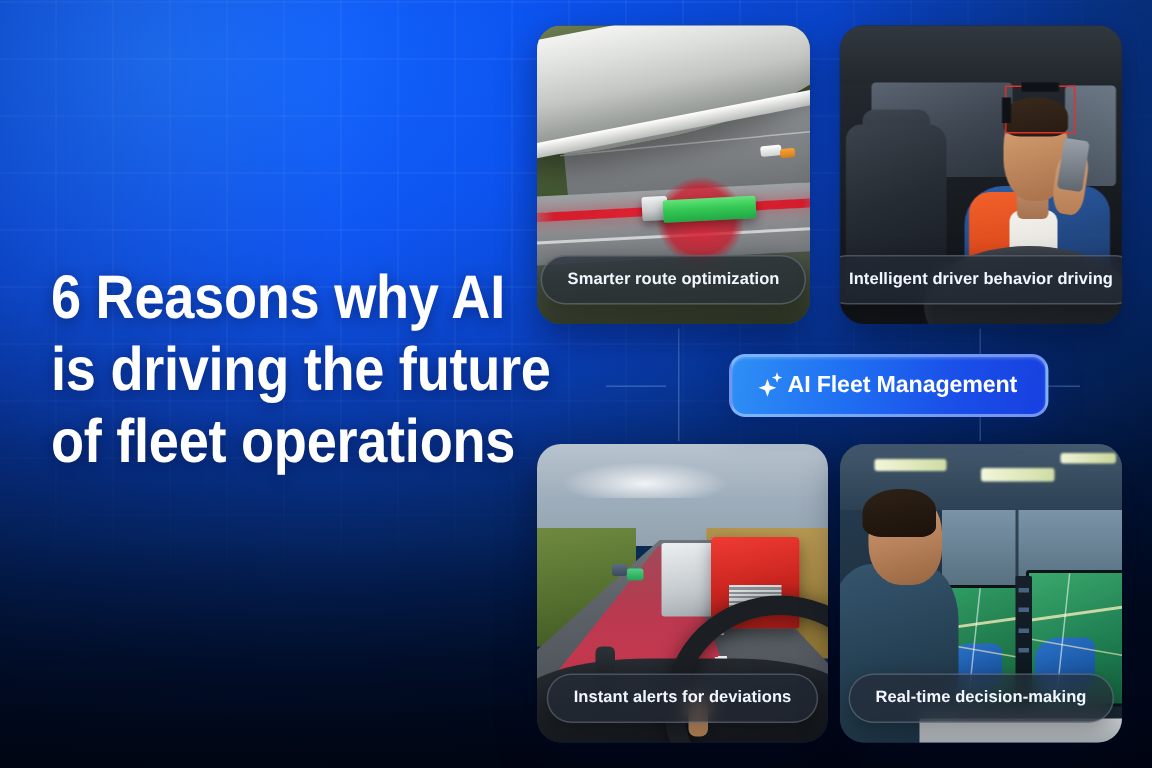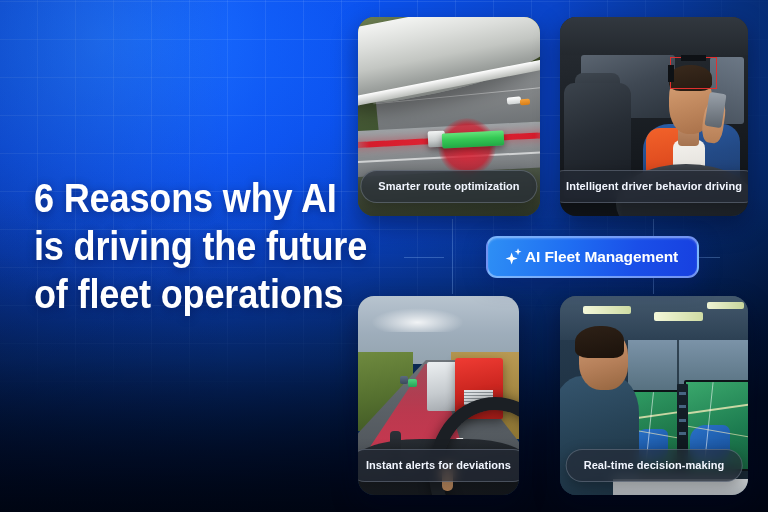--- a/index.html
+++ b/index.html
@@ -455,21 +455,21 @@
       <div class="dr-head"></div>
       <div class="dr-hair"></div>
       <div class="dr-hand"></div>
       <div class="dr-phone"></div>
       <div class="dr-wheel"></div>
       <div class="dr-bracket"></div>
     </div>
     <div class="card-label">Intelligent driver behavior driving</div>
   </div>
 
-  <div class="card" style="left:358px; top:296px; width:161px; height:199px;">
+  <div class="card" style="left:358px; top:296px; width:194px; height:199px;">
     <div class="card-media">
       <div class="pv-sky"></div>
       <div class="pv-cloud"></div>
       <div class="pv-field-l"></div>
       <div class="pv-field-r"></div>
       <div class="pv-road"></div>
       <div class="pv-lane-red"></div>
       <div class="pv-dash"></div>
       <div class="pv-trailer"></div>
       <div class="pv-truck"></div>

